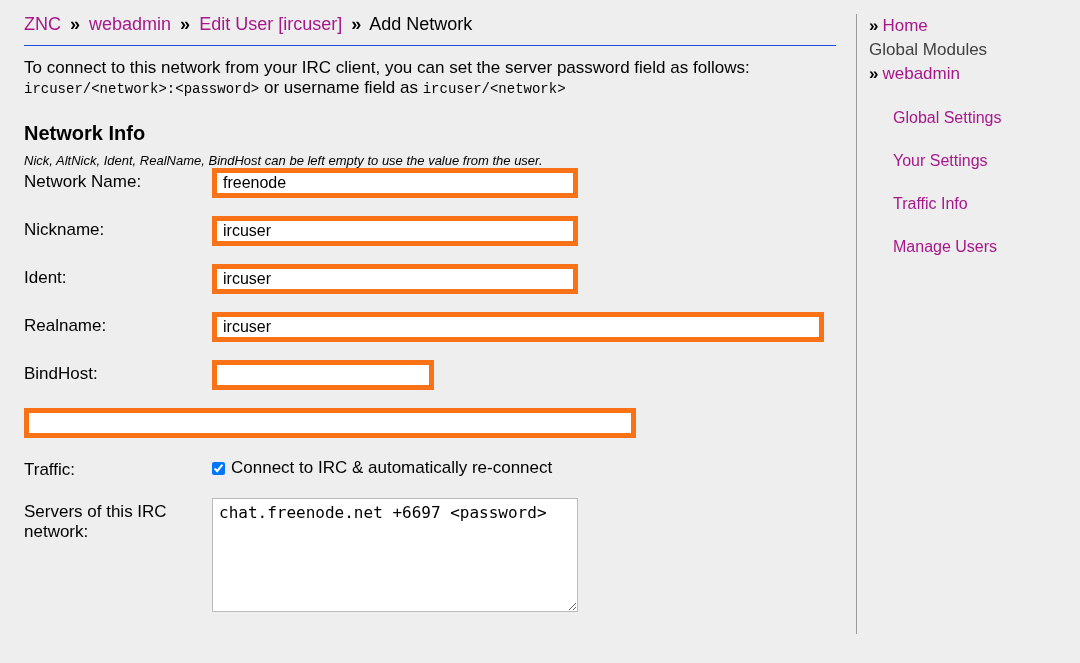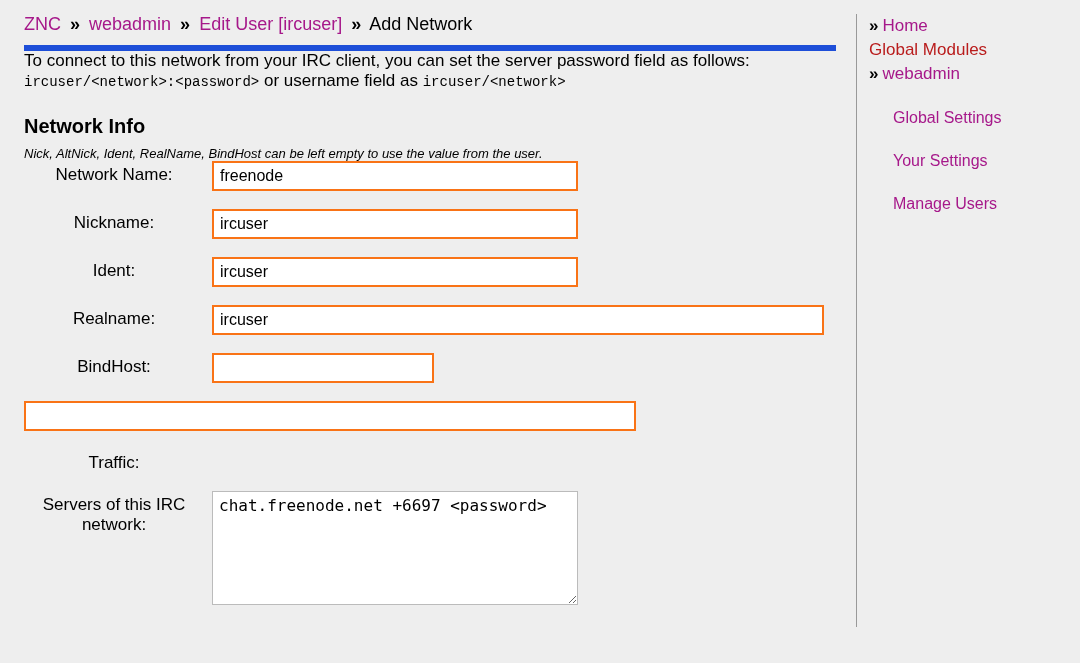--- a/index.html
+++ b/index.html
@@ -22,22 +22,22 @@
     }
     .sidebar {
       width: 200px;
       border-left: 1px solid #999;
       padding-left: 12px;
       padding-top: 2px;
     }
     .breadcrumb {
       font-size: 18px;
       padding-bottom: 10px;
-      border-bottom: 6px solid #1d4ed8;
-      margin-bottom: 0;
+      border-bottom: 1px solid #1d4ed8;
+      margin-bottom: 12px;
     }
     .breadcrumb a, .sidebar a {
       color: #a6188a;
       text-decoration: none;
     }
     .sep {
       font-weight: bold;
       color: #000;
       margin: 0 4px;
     }
@@ -59,32 +59,32 @@
       font-style: italic;
       font-size: 13px;
     }
     .form-row {
       display: flex;
       align-items: flex-start;
       margin-bottom: 18px;
     }
     .form-label {
       width: 188px;
-      text-align: center;
+      text-align: left;
       font-size: 17px;
       padding-right: 8px;
       padding-top: 4px;
     }
     .form-control {
       flex: 1;
     }
     input[type="text"] {
       font-size: 16px;
       padding: 4px 6px;
-      border: 2px solid #f97316;
+      border: 5px solid #f97316;
       background: #fff;
       height: 30px;
     }
     textarea {
       font-size: 16px;
       padding: 4px 6px;
       border: 1px solid #bbb;
       background: #fff;
       width: 366px;
       height: 114px;
@@ -104,21 +104,21 @@
       font-size: 17px;
       margin-bottom: 4px;
     }
     .arrow {
       font-weight: bold;
       color: #000;
       margin-right: 4px;
     }
     .sidebar-title {
       font-size: 17px;
-      color: #b91c1c;
+      color: #404040;
       margin: 4px 0 4px 0;
     }
     .sidebar-sub {
       margin-left: 24px;
       font-size: 16px;
       margin-bottom: 4px;
       margin-top: 25px;
     }
   </style>
 </head>
@@ -169,20 +169,26 @@
     <div class="form-label">BindHost:</div>
     <div class="form-control"><input type="text" class="w-sml" value="" style=""></div>
   </div>
 
   <div class="form-row">
     <div class="form-control"><input type="text" class="w-full" value="" style=""></div>
   </div>
 
   <div class="form-row">
     <div class="form-label">Traffic:</div>
+    <div class="form-control">
+      <label class="cb-row">
+        <input type="checkbox" checked="" style="">
+        <span>Connect to IRC &amp; automatically re-connect</span>
+      </label>
+    </div>
   </div>
 
   <div class="form-row">
     <div class="form-label">Servers of this IRC network:</div>
     <div class="form-control">
       <textarea id="servers-ta" style="">chat.freenode.net +6697 &lt;password&gt;</textarea>
       
     </div>
   </div>
 
@@ -191,14 +197,15 @@
 <div class="sidebar">
   <div class="sidebar-line">
     <span class="arrow">»</span><a href="#">Home</a>
   </div>
   <div class="sidebar-title">Global Modules</div>
   <div class="sidebar-line">
     <span class="arrow">»</span><a href="#">webadmin</a>
   </div>
   <div class="sidebar-sub"><a href="#">Global Settings</a></div>
   <div class="sidebar-sub"><a href="#">Your Settings</a></div>
+  <div class="sidebar-sub"><a href="#">Traffic Info</a></div>
   <div class="sidebar-sub"><a href="#">Manage Users</a></div>
 </div>
 
 </body></html>

